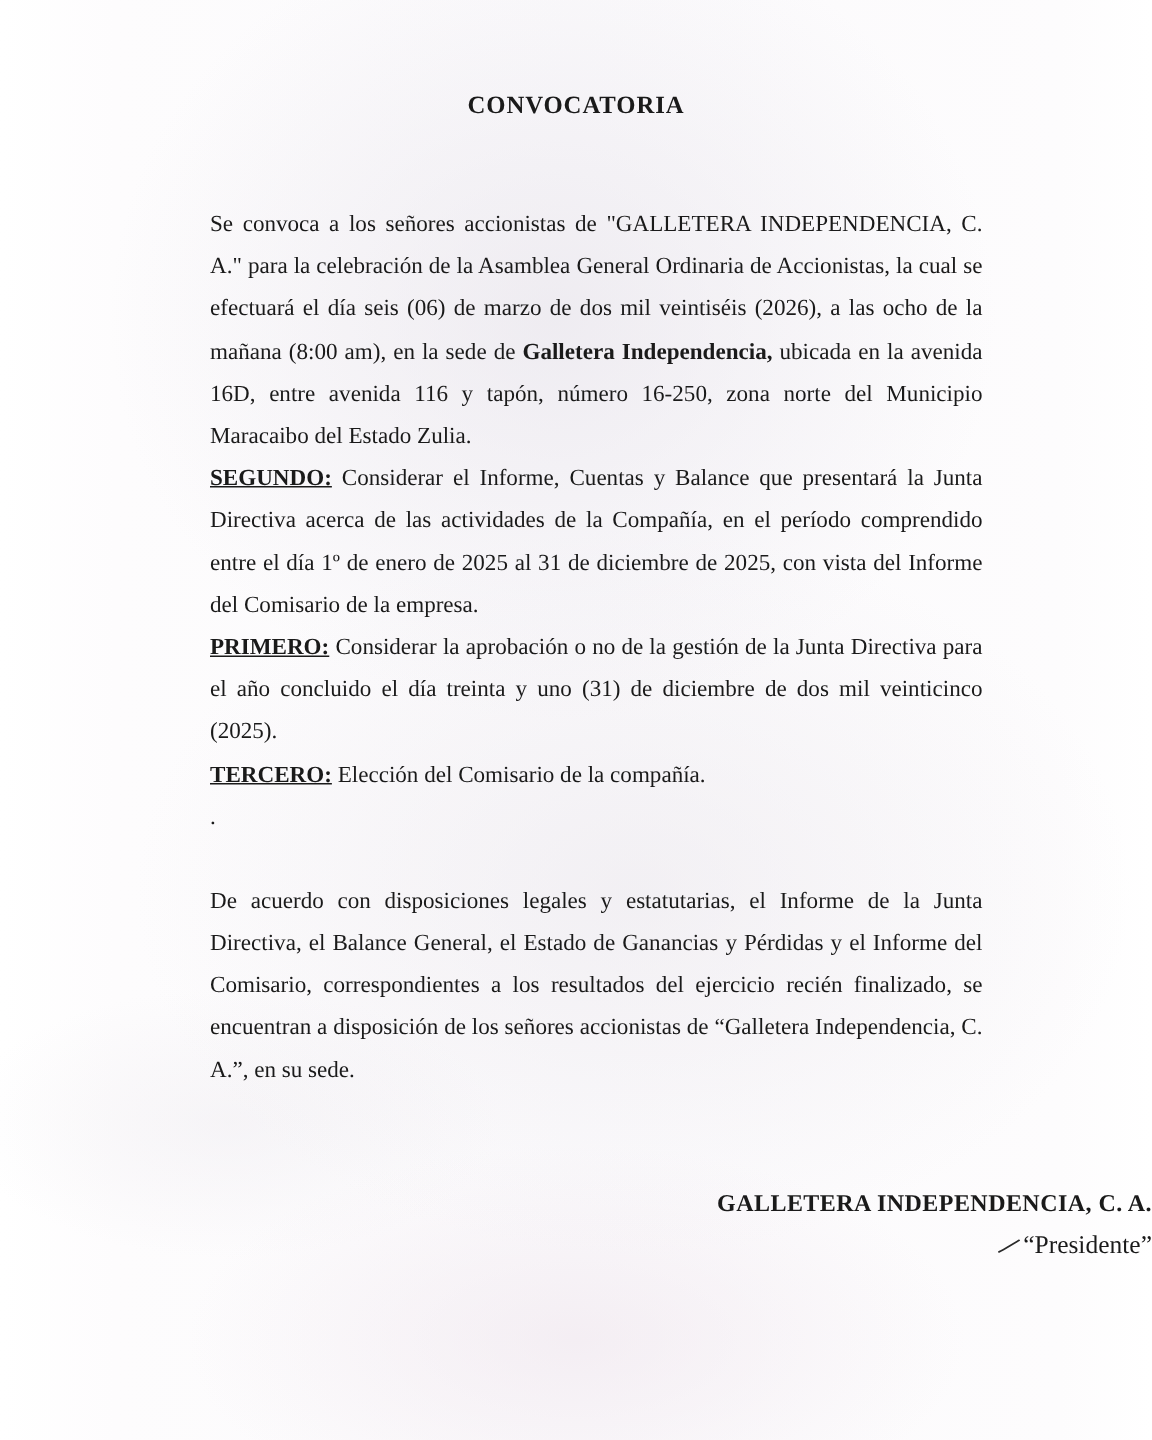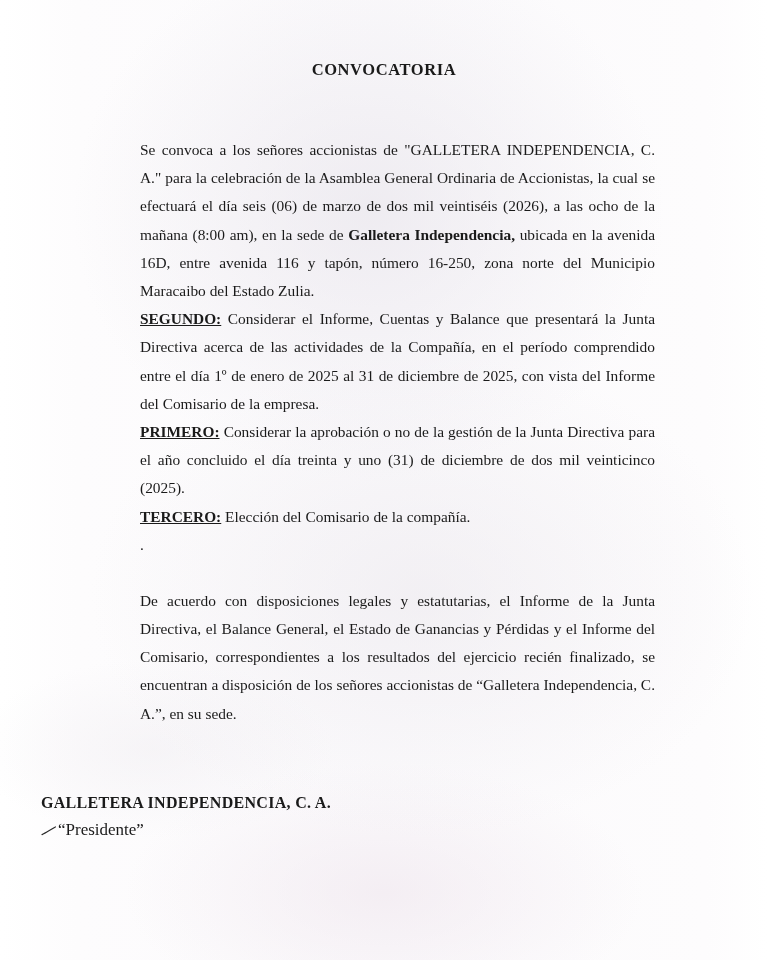--- a/index.html
+++ b/index.html
@@ -93,22 +93,21 @@
     margin: 0;
     height: 28px;
   }
 
   
   .signature {
     position: absolute;
     left: 0;
     right: 0;
     top: 790px;
-    text-align: left;
-    padding-left: 41px;
+    text-align: right;
   }
   .sig-company {
     font-weight: bold;
     font-size: 16px;
     letter-spacing: 0.3px;
     line-height: 26px;
   }
   .sig-name {
     font-size: 15.6px;
     line-height: 27px;

